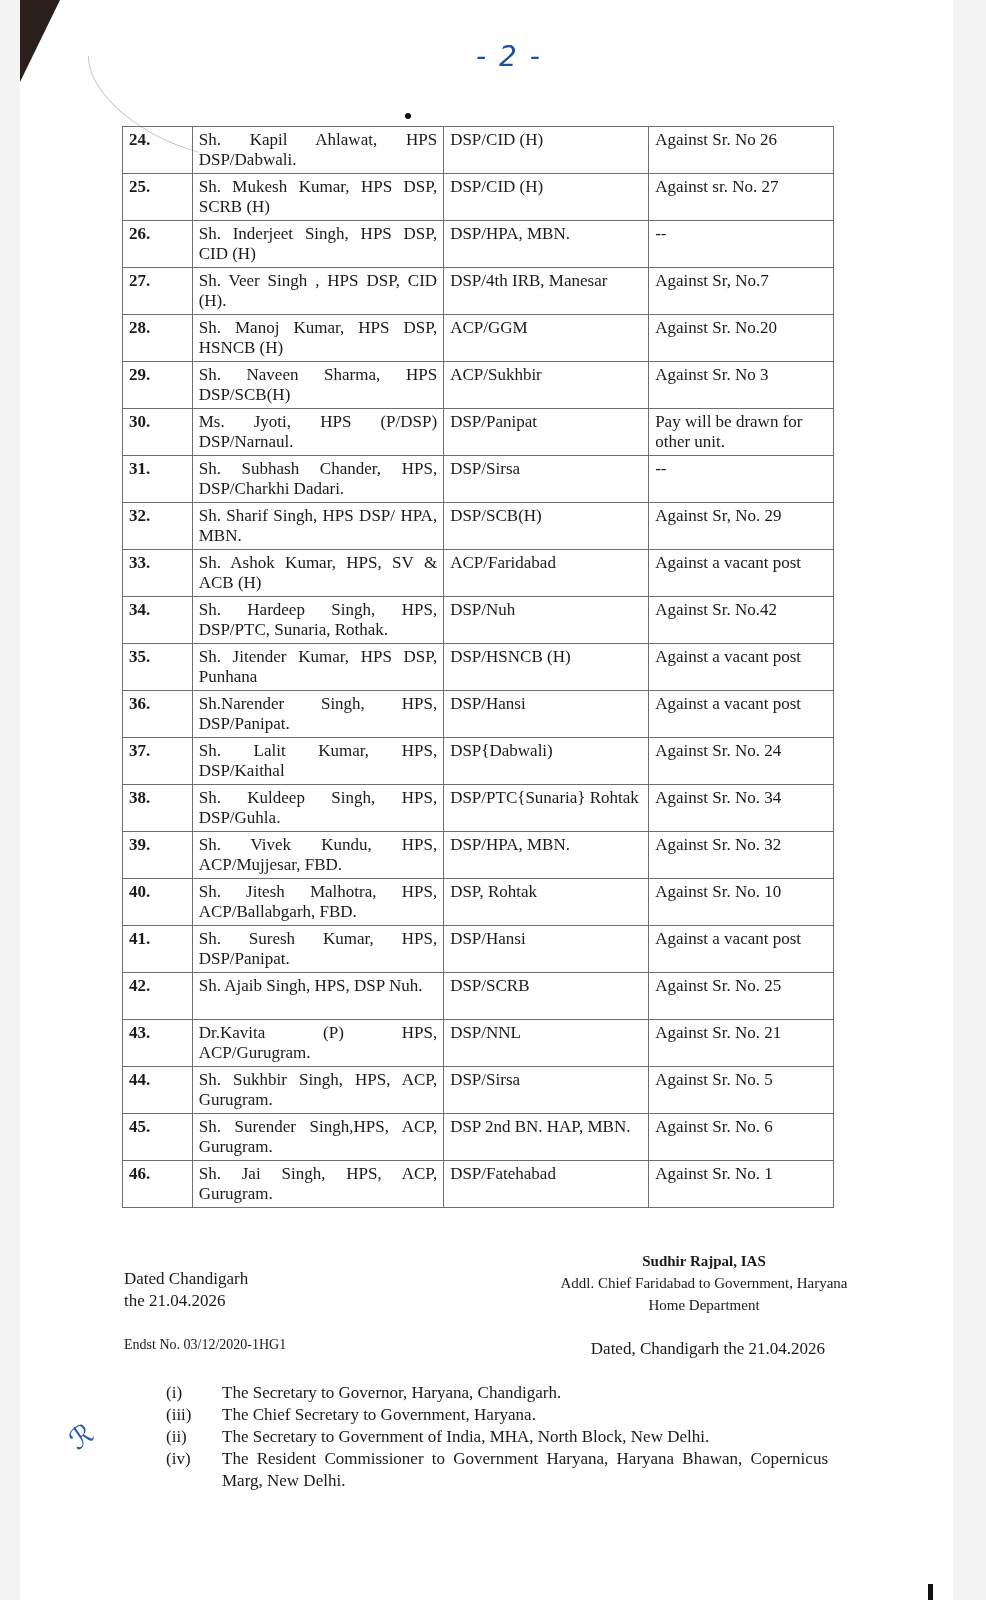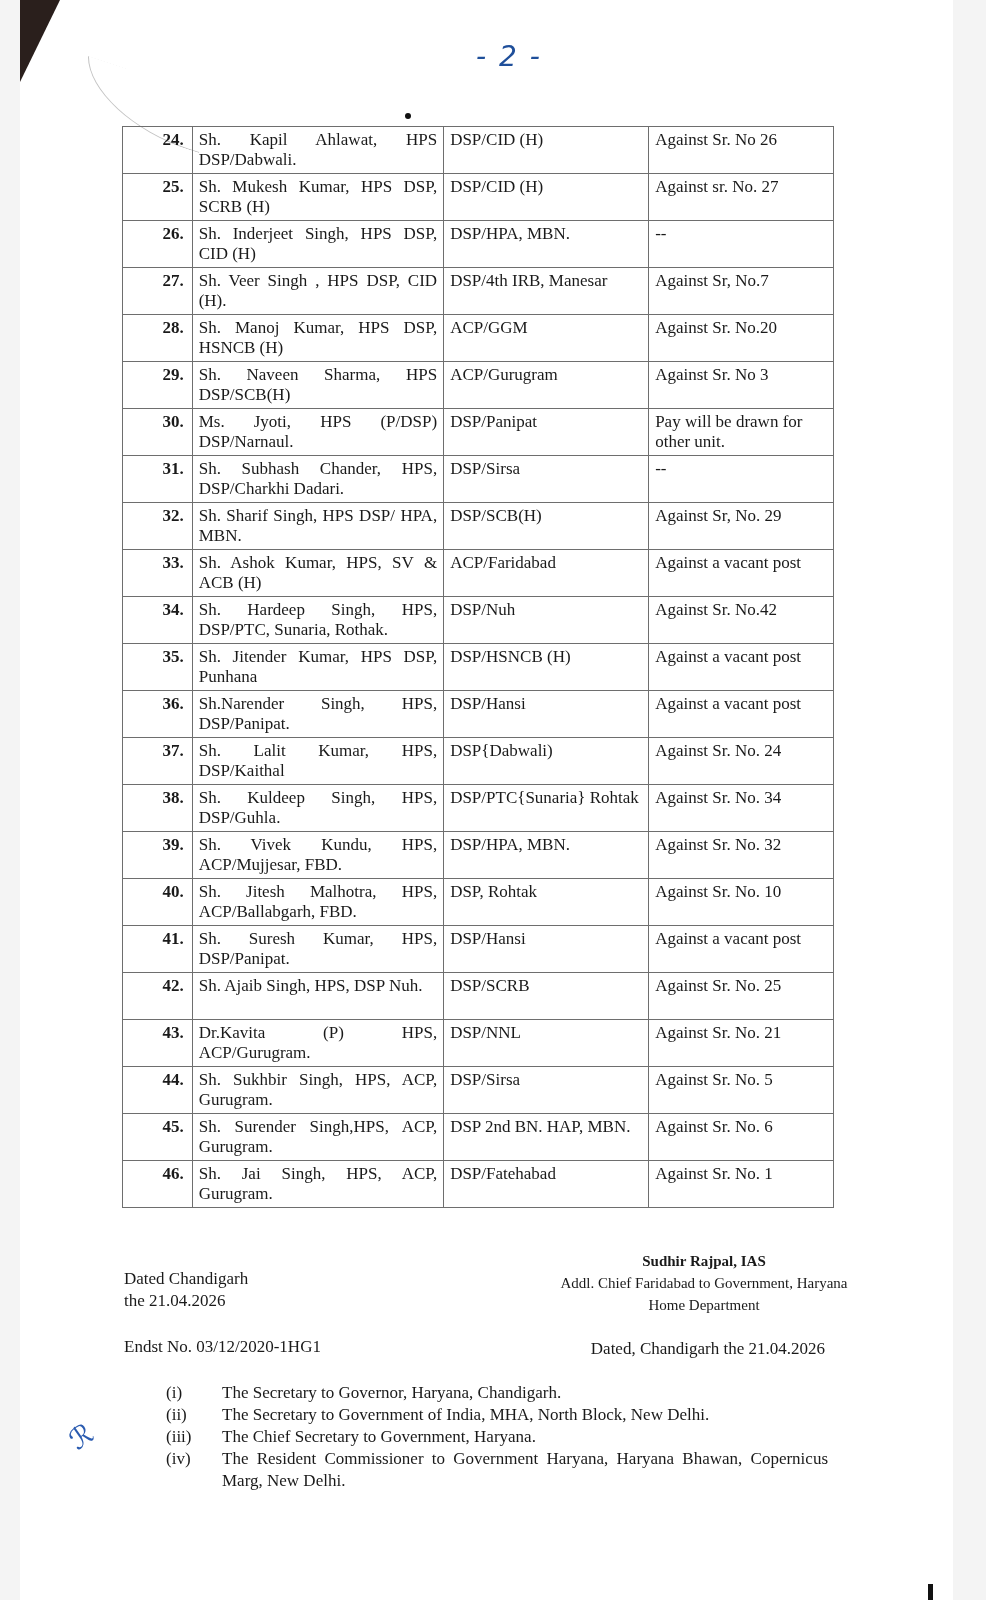--- a/index.html
+++ b/index.html
@@ -73,21 +73,21 @@
       font-size: 17px;
       line-height: 20px;
     }
     table.transfers td {
       border: 1px solid #6e6e6e;
       vertical-align: top;
       padding: 3px 6px 3px 6px;
     }
     td.sr {
       width: 54px;
-      text-align: right;
+      text-align: left;
       font-weight: bold;
       border-left: 1px solid #6e6e6e;
       padding-right: 8px !important;
     }
     td.name {
       width: 236px;
       text-align: justify;
     }
     td.posting {
       width: 190px;
@@ -115,21 +115,21 @@
       position: absolute;
       left: 124px;
       top: 1268px;
       font-size: 17px;
       line-height: 22px;
     }
     .endst {
       position: absolute;
       left: 124px;
       top: 1337px;
-      font-size: 17px;
+      font-size: 14px;
     }
     .endst-date {
       position: absolute;
       right: 161px;
       top: 1339px;
       font-size: 17px;
       text-align: right;
     }
     .forward {
       position: absolute;
@@ -215,21 +215,21 @@
       </tr>
       <tr class="row">
         <td class="sr">28.</td>
         <td class="name">Sh. Manoj Kumar, HPS DSP, HSNCB (H)</td>
         <td class="posting">ACP/GGM</td>
         <td class="remark">Against Sr. No.20</td>
       </tr>
       <tr class="row">
         <td class="sr">29.</td>
         <td class="name">Sh. Naveen Sharma, HPS DSP/SCB(H)</td>
-        <td class="posting">ACP/Gurugram</td>
+        <td class="posting">ACP/Sukhbir</td>
         <td class="remark">Against Sr. No 3</td>
       </tr>
       <tr class="row">
         <td class="sr">30.</td>
         <td class="name">Ms. Jyoti, HPS (P/DSP) DSP/Narnaul.</td>
         <td class="posting">DSP/Panipat</td>
         <td class="remark">Pay will be drawn for other unit.</td>
       </tr>
       <tr class="row">
         <td class="sr">31.</td>
@@ -346,26 +346,26 @@
 
 <div class="initials">ℛ</div>
 
 <div class="forward">
   <ul class="cc-list" id="cc-list">
       <li class="cc-item">
         <span class="cc-num">(i)</span>
         <span class="cc-text">The Secretary to Governor, Haryana, Chandigarh.</span>
       </li>
       <li class="cc-item">
+        <span class="cc-num">(iii)</span>
+        <span class="cc-text">The Chief Secretary to Government, Haryana.</span>
+      </li>
+      <li class="cc-item">
         <span class="cc-num">(ii)</span>
         <span class="cc-text">The Secretary to Government of India, MHA, North Block, New Delhi.</span>
-      </li>
-      <li class="cc-item">
-        <span class="cc-num">(iii)</span>
-        <span class="cc-text">The Chief Secretary to Government, Haryana.</span>
       </li>
       <li class="cc-item">
         <span class="cc-num">(iv)</span>
         <span class="cc-text">The Resident Commissioner to Government Haryana, Haryana Bhawan, Copernicus Marg, New Delhi.</span>
       </li>
     </ul>
 </div>
 
 <div class="edge-mark"></div>
 

